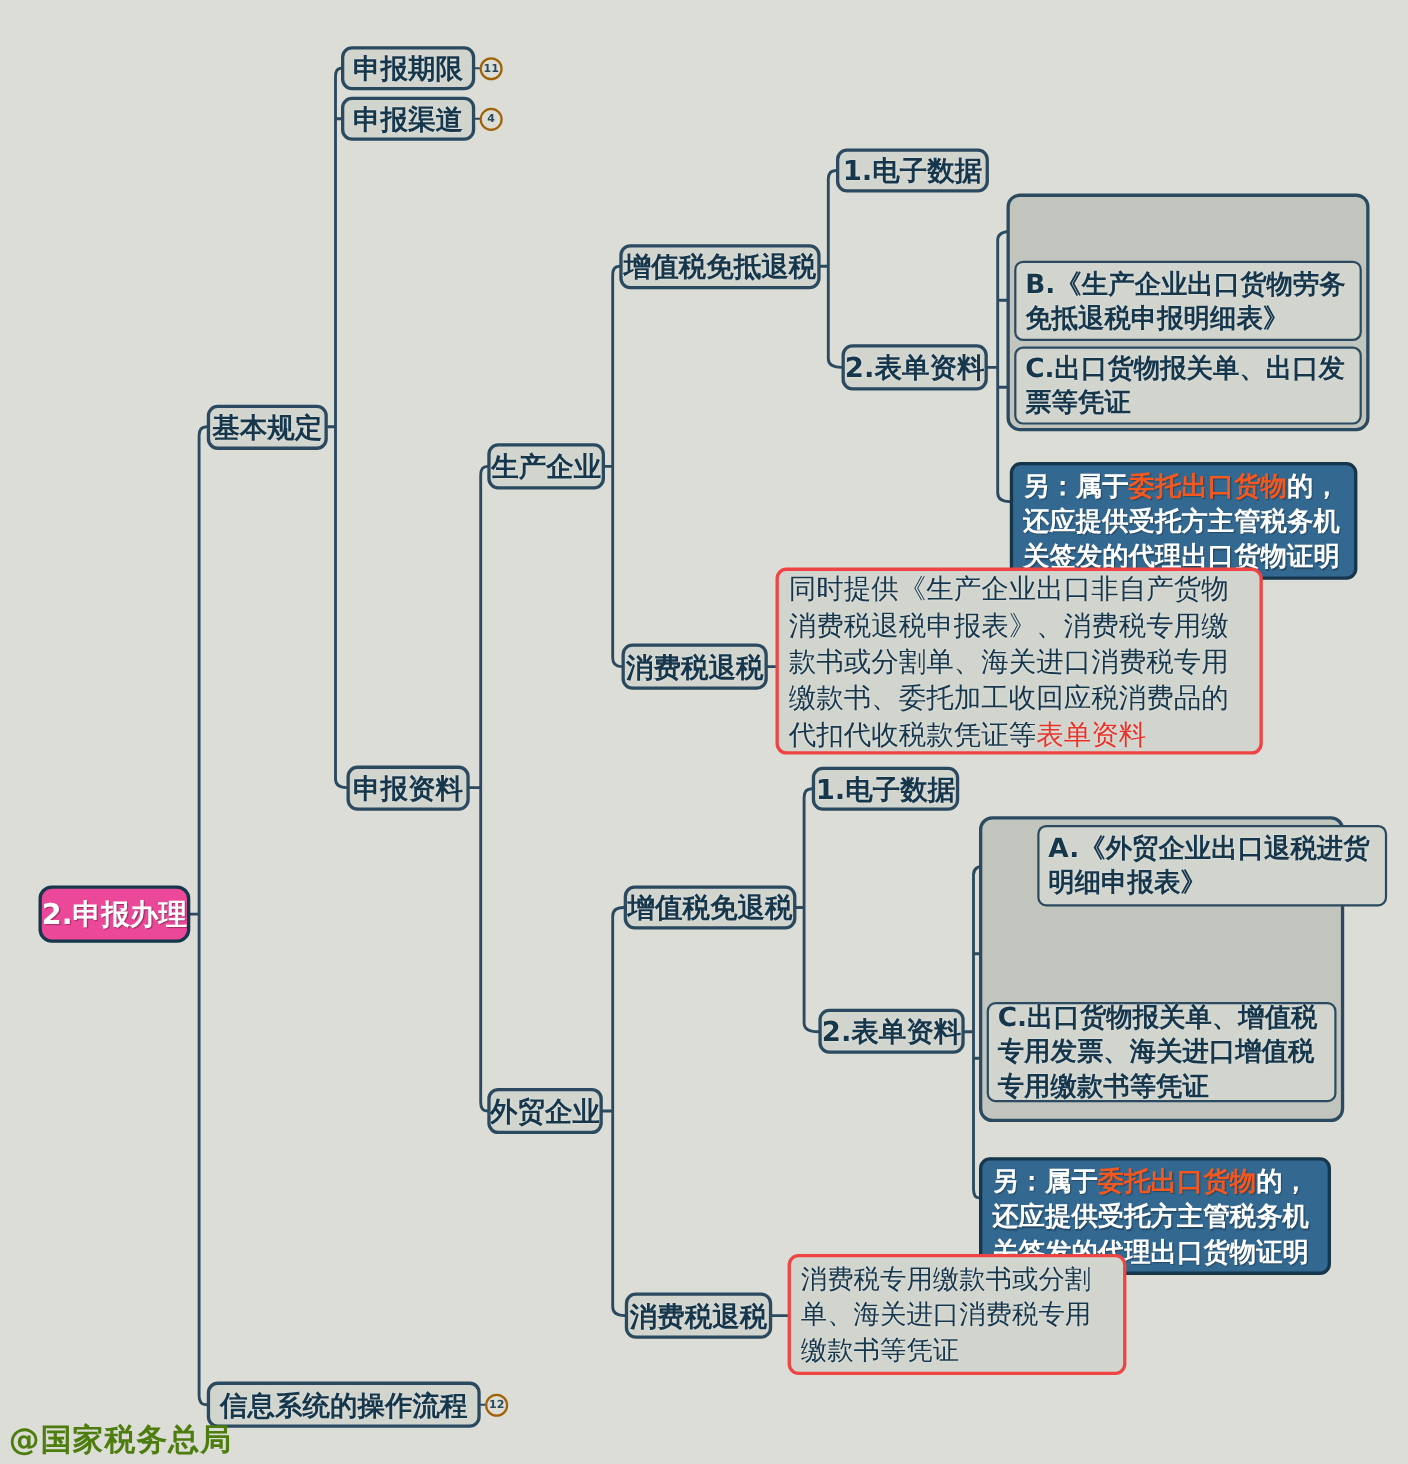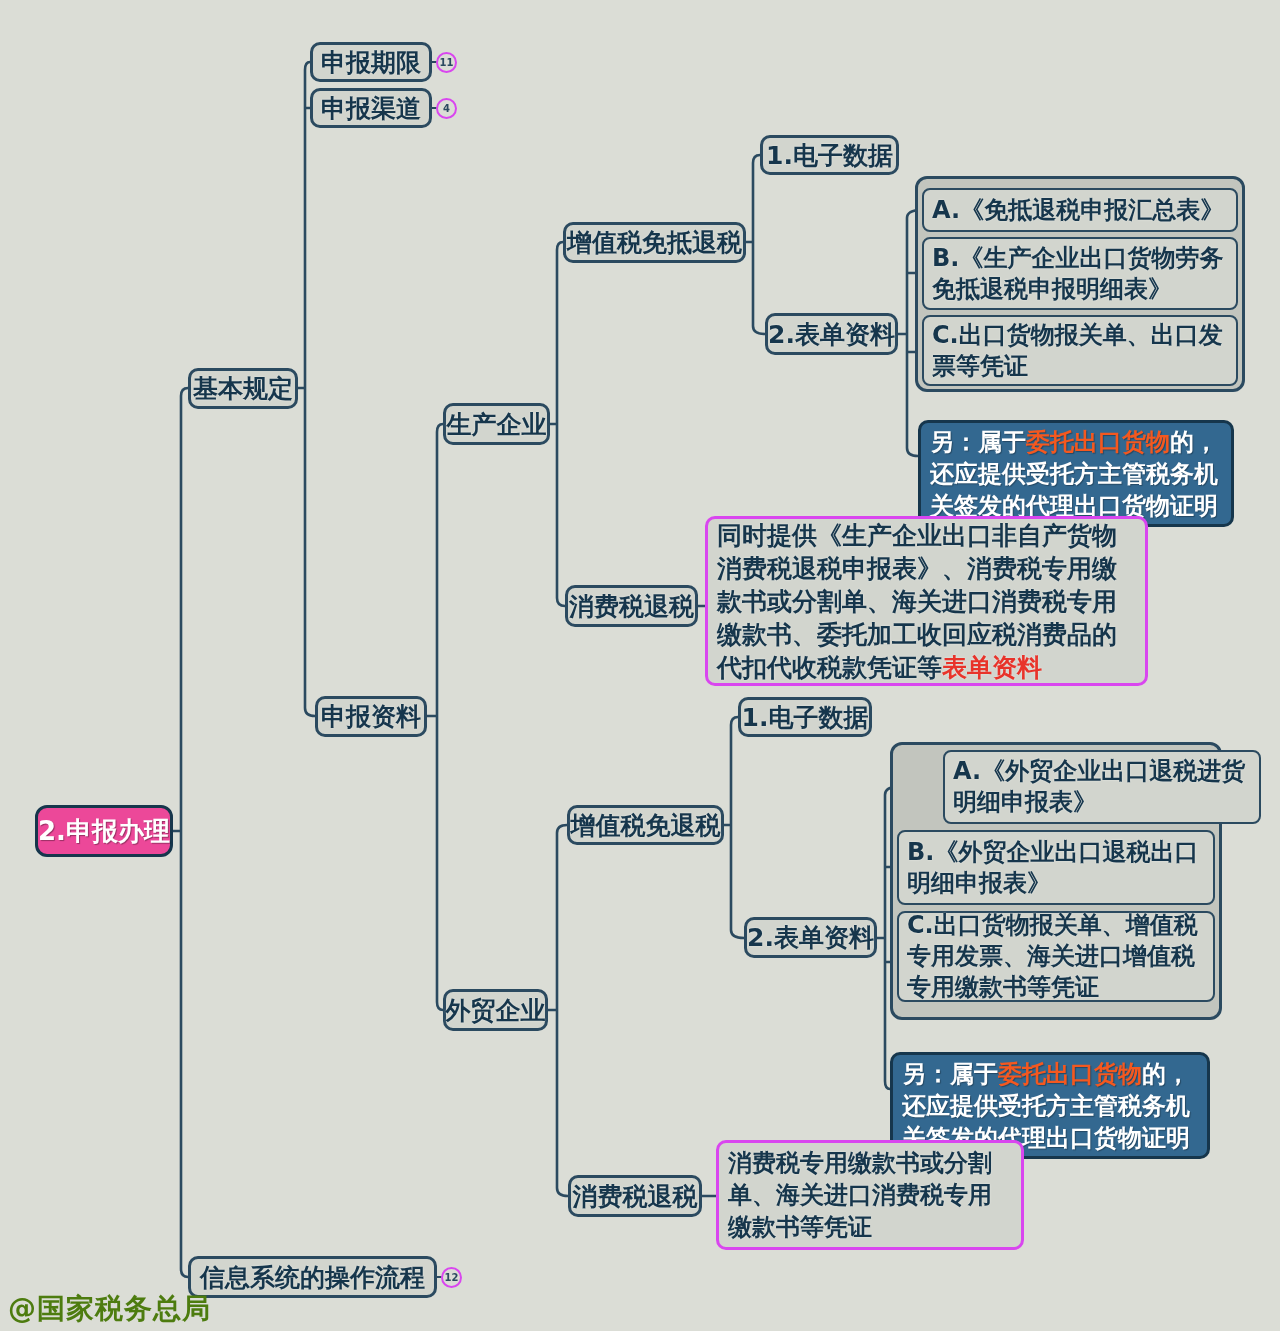--- a/index.html
+++ b/index.html
@@ -28,39 +28,39 @@
   }
   .inner{
     position:absolute;z-index:3;box-sizing:border-box;
     background:#d2d5ce;border:2.5px solid #2b4a60;border-radius:8px;
     color:#16364c;font-weight:bold;font-size:24px;line-height:31px;
     padding:3px 8px;display:flex;align-items:center;text-align:left;
     text-shadow:0 0 2px rgba(255,255,255,0.55);
   }
   .bigtext{
     position:absolute;z-index:2;box-sizing:border-box;
-    background:#d2d5ce;border:3px solid #d946ef;border-radius:10px;
-    color:#16364c;font-weight:bold;font-size:25px;line-height:33px;
+    background:#d2d5ce;border:3px solid #ef4444;border-radius:10px;
+    color:#16364c;font-weight:normal;font-size:25px;line-height:33px;
     padding:2px 9px;display:flex;align-items:center;text-align:left;
     text-shadow:0 0 2px rgba(255,255,255,0.55);
   }
   .bigtext.small{font-size:24px;line-height:32px;}
   .hl-red{color:#e8332a;}
   .note{
     position:absolute;z-index:2;box-sizing:border-box;
     background:#336890;border:3px solid #16364c;border-radius:10px;
     color:#ffffff;font-weight:bold;font-size:24px;line-height:32px;
     padding:4px 9px;display:flex;align-items:center;text-align:left;
     text-shadow:1px 1px 1px rgba(0,0,0,0.3);
     margin-top:17px;
   }
   .hl-orange{color:#f4581f;}
   .badge{
     position:absolute;z-index:3;box-sizing:border-box;
-    width:21px;height:21px;border:2px solid #d946ef;border-radius:50%;
+    width:21px;height:21px;border:2px solid #a16207;border-radius:50%;
     color:#2b4a60;background:rgba(219,221,214,0.6);
     font-size:10px;font-weight:bold;
     display:flex;align-items:center;justify-content:center;
   }
   .watermark{
     position:absolute;z-index:2;left:8px;top:1290px;
     color:#4d7c0f;font-weight:bold;font-size:28px;letter-spacing:1px;
   }
 </style>
 </head>
@@ -102,21 +102,20 @@
 
   <div class="node" style="left:443px;top:403px;width:107px;height:42px;">生产企业</div>
 
   <div class="node" style="left:563px;top:222px;width:183px;height:41px;">增值税免抵退税</div>
 
   <div class="node" style="left:760px;top:135px;width:139px;height:40px;">1.电子数据</div>
 
   <div class="node" style="left:765px;top:313px;width:133px;height:42px;">2.表单资料</div>
 
   <div class="container-box" style="left:915px;top:176px;width:330px;height:216px;"></div>
-  <div class="inner" style="left:922px;top:188px;width:316px;height:44px;">A.《免抵退税申报汇总表》</div>
   <div class="inner" style="left:922px;top:237px;width:316px;height:73px;">B.《生产企业出口货物劳务免抵退税申报明细表》</div>
   <div class="inner" style="left:922px;top:315px;width:316px;height:71px;">C.出口货物报关单、出口发票等凭证</div>
 
   <div class="note" style="left:918px;top:403px;width:316px;height:107px;">
     <span><span>另：属于</span><span class="hl-orange">委托出口货物</span><span>的，还应提供受托方主管税务机关签发的代理出口货物证明</span></span>
   </div>
 
   <div class="node" style="left:565px;top:585px;width:133px;height:42px;">消费税退税</div>
 
   <div class="bigtext" style="left:705px;top:516px;width:443px;height:170px;">
@@ -126,21 +125,20 @@
   <div class="node" style="left:443px;top:989px;width:105px;height:42px;">外贸企业</div>
 
   <div class="node" style="left:567px;top:805px;width:157px;height:40px;">增值税免退税</div>
 
   <div class="node" style="left:738px;top:697px;width:134px;height:40px;">1.电子数据</div>
 
   <div class="node" style="left:744px;top:917px;width:133px;height:41px;">2.表单资料</div>
 
   <div class="container-box" style="left:890px;top:742px;width:332px;height:278px;"></div>
   <div class="inner" style="left:943px;top:750px;width:318px;height:74px;">A.《外贸企业出口退税进货明细申报表》</div>
-  <div class="inner" style="left:897px;top:830px;width:318px;height:75px;">B.《外贸企业出口退税出口明细申报表》</div>
   <div class="inner" style="left:897px;top:911px;width:318px;height:91px;">C.出口货物报关单、增值税专用发票、海关进口增值税专用缴款书等凭证</div>
 
   <div class="note" style="left:890px;top:1035px;width:320px;height:107px;">
     <span><span>另：属于</span><span class="hl-orange">委托出口货物</span><span>的，还应提供受托方主管税务机关签发的代理出口货物证明</span></span>
   </div>
 
   <div class="node" style="left:568px;top:1175px;width:134px;height:42px;">消费税退税</div>
 
   <div class="bigtext small" style="left:716px;top:1140px;width:308px;height:110px;">消费税专用缴款书或分割单、海关进口消费税专用缴款书等凭证</div>
 

